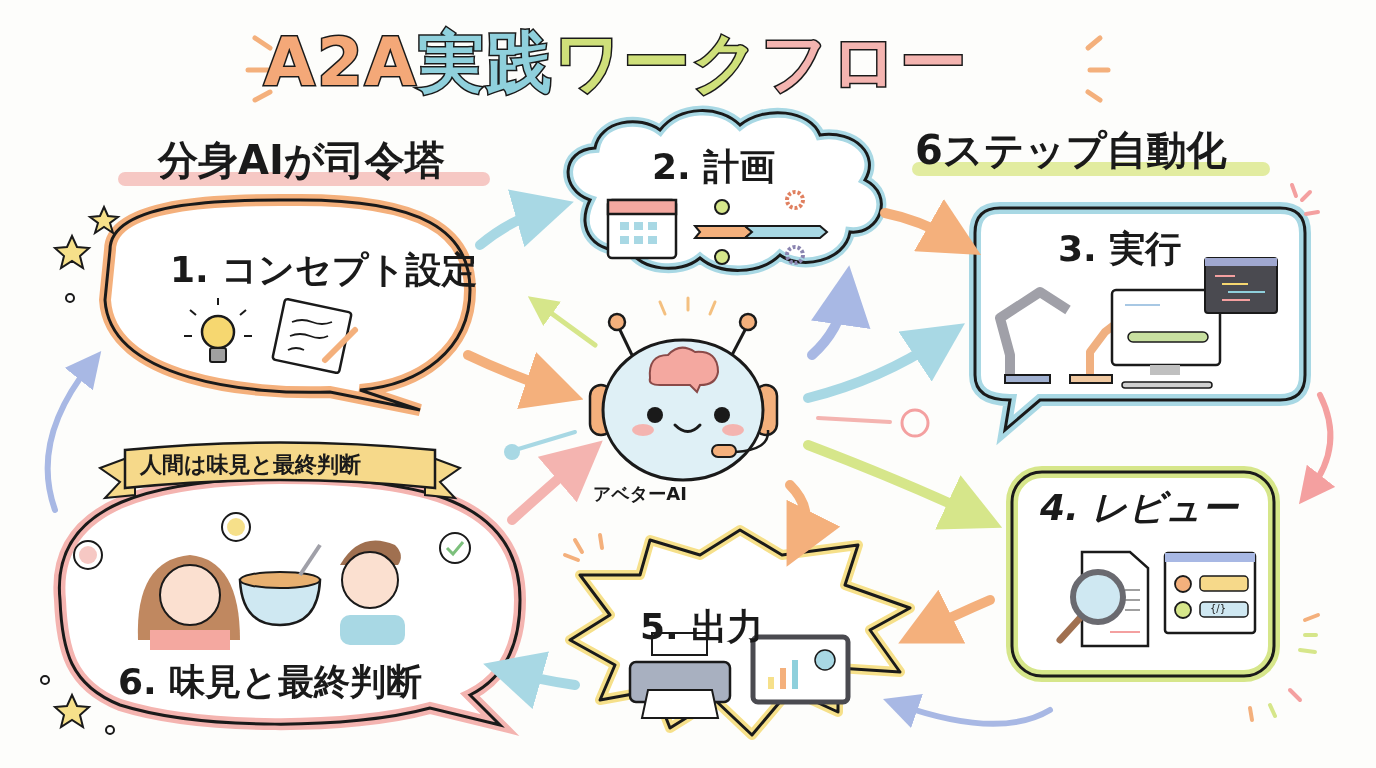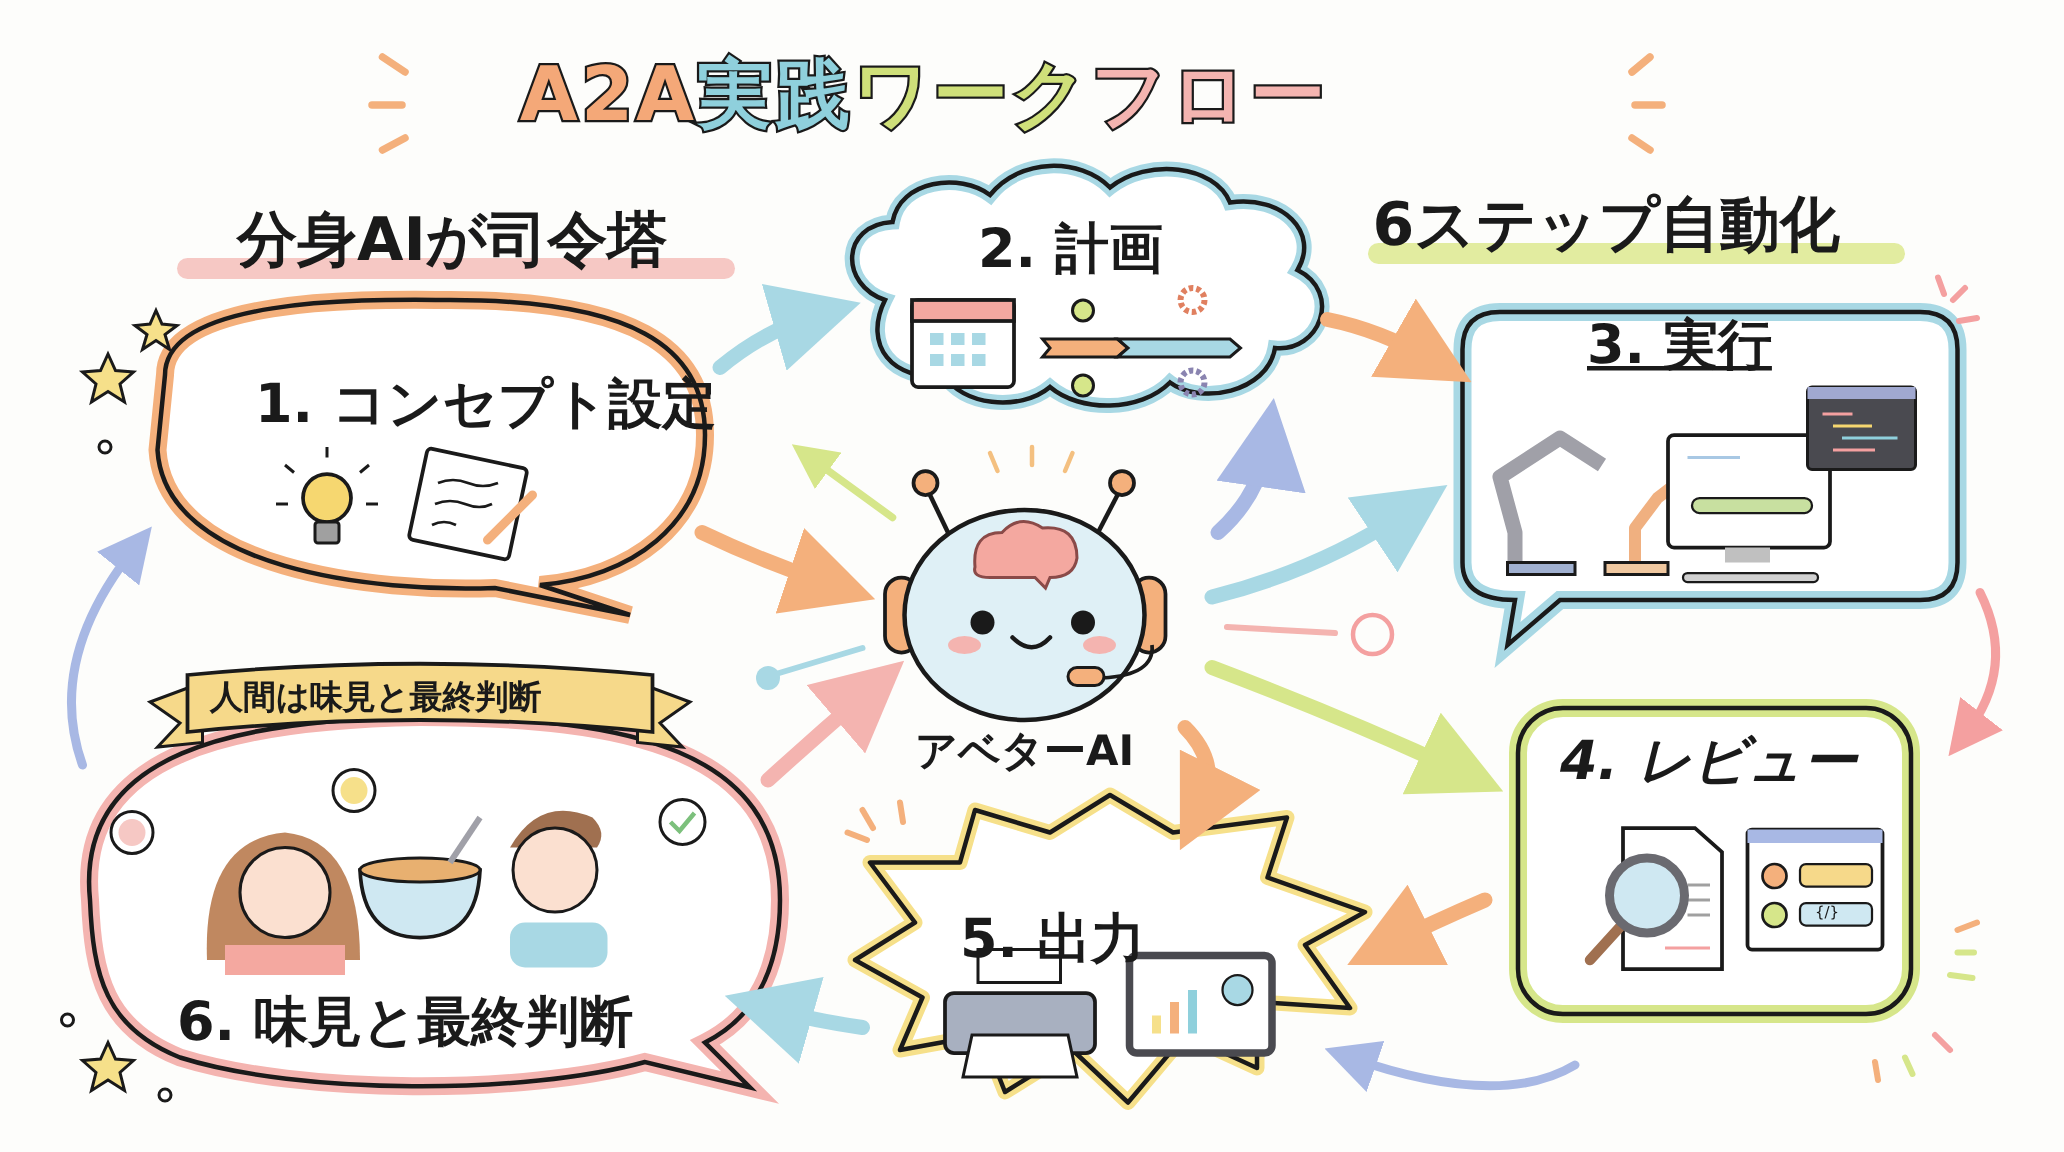--- a/index.html
+++ b/index.html
@@ -1,20 +1,20 @@
 <!DOCTYPE html>
 <html><head>
 <meta charset="utf-8">
 <style>
   html,body{margin:0;padding:0;}
   body{width:1376px;height:768px;background:#fdfdfb;position:relative;overflow:hidden;
        font-family:"DejaVu Sans",sans-serif;color:#1a1a1a;}
   svg.bg{position:absolute;left:0;top:0;}
   .abs{position:absolute;}
-  .title{top:18px;left:0;width:1232px;text-align:center;font-weight:bold;font-size:50px;
+  .title{top:18px;left:0;width:1232px;text-align:center;font-weight:bold;font-size:66px;
          letter-spacing:2px;line-height:90px;}
   .title span{-webkit-text-stroke:3px #1a1a1a;paint-order:stroke fill;}
   .sub{font-weight:bold;font-size:40px;line-height:50px;}
   .step-label{font-weight:bold;font-size:36px;line-height:44px;white-space:nowrap;}
   .small{font-weight:bold;font-size:22px;}
 </style>
 </head>
 <body>
 
 <svg class="bg" width="1376" height="768" viewBox="0 0 1376 768">
@@ -274,22 +274,22 @@
 
 <div class="abs title">
   <span style="color:#f4a878">A2A</span><span style="color:#8fd0dc">実践</span><span style="color:#cfe07a">ワーク</span><span style="color:#f4b4b0">フロー</span>
 </div>
 
 <div class="abs sub" style="left:122px;top:135px;margin-left:36px;">分身AIが司令塔</div>
 <div class="abs sub" style="left:915px;top:125px;">6ステップ自動化</div>
 
 <div class="abs step-label" style="left:135px;top:248px;margin-left:35px;">1. コンセプト設定</div>
 <div class="abs step-label" style="left:652px;top:145px;">2. 計画</div>
-<div class="abs step-label" style="left:1058px;top:209px;text-decoration:underline;">3. 実行</div>
+<div class="abs step-label" style="left:1058px;top:227px;">3. 実行</div>
 <div class="abs step-label" style="left:1040px;top:486px;font-style:italic;">4. レビュー</div>
 <div class="abs step-label" style="left:640px;top:585px;margin-top:20px;">5. 出力</div>
 <div class="abs step-label" style="left:118px;top:660px;">6. 味見と最終判断</div>
 
 <div class="abs small" style="left:140px;top:450px;font-size:22px;">人間は味見と最終判断</div>
 
 <div class="abs" style="left:1210px;top:603px;font-size:10px;">{/}</div>
 
-<div class="abs small" style="left:610px;top:482px;font-size:28px;">アベターAI</div>
+<div class="abs small" style="left:593px;top:482px;font-size:18px;">アベターAI</div>
 
 </body></html>

